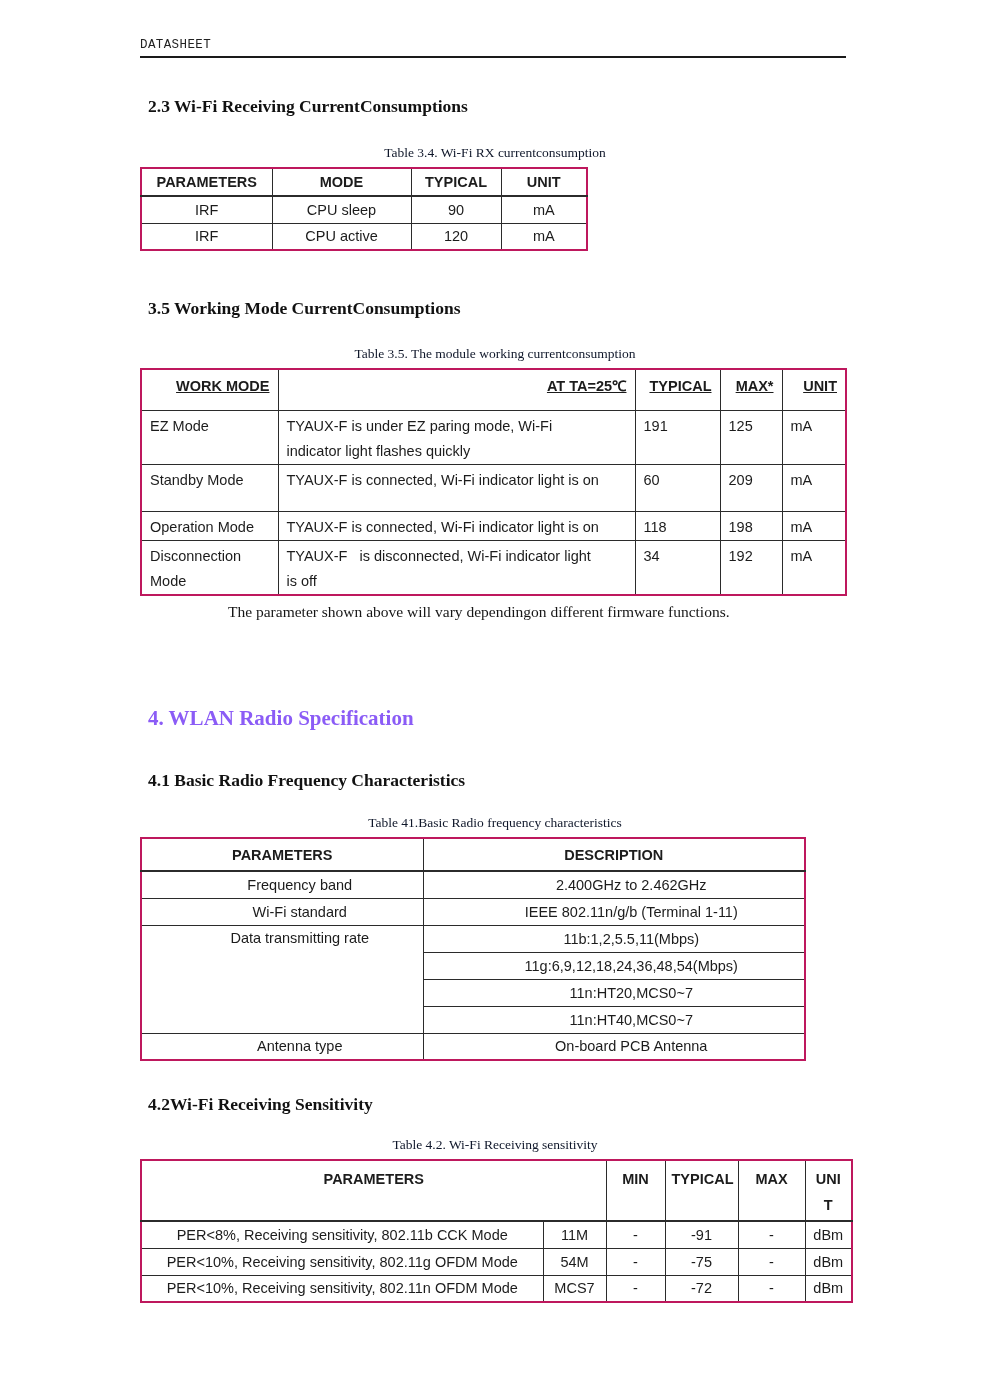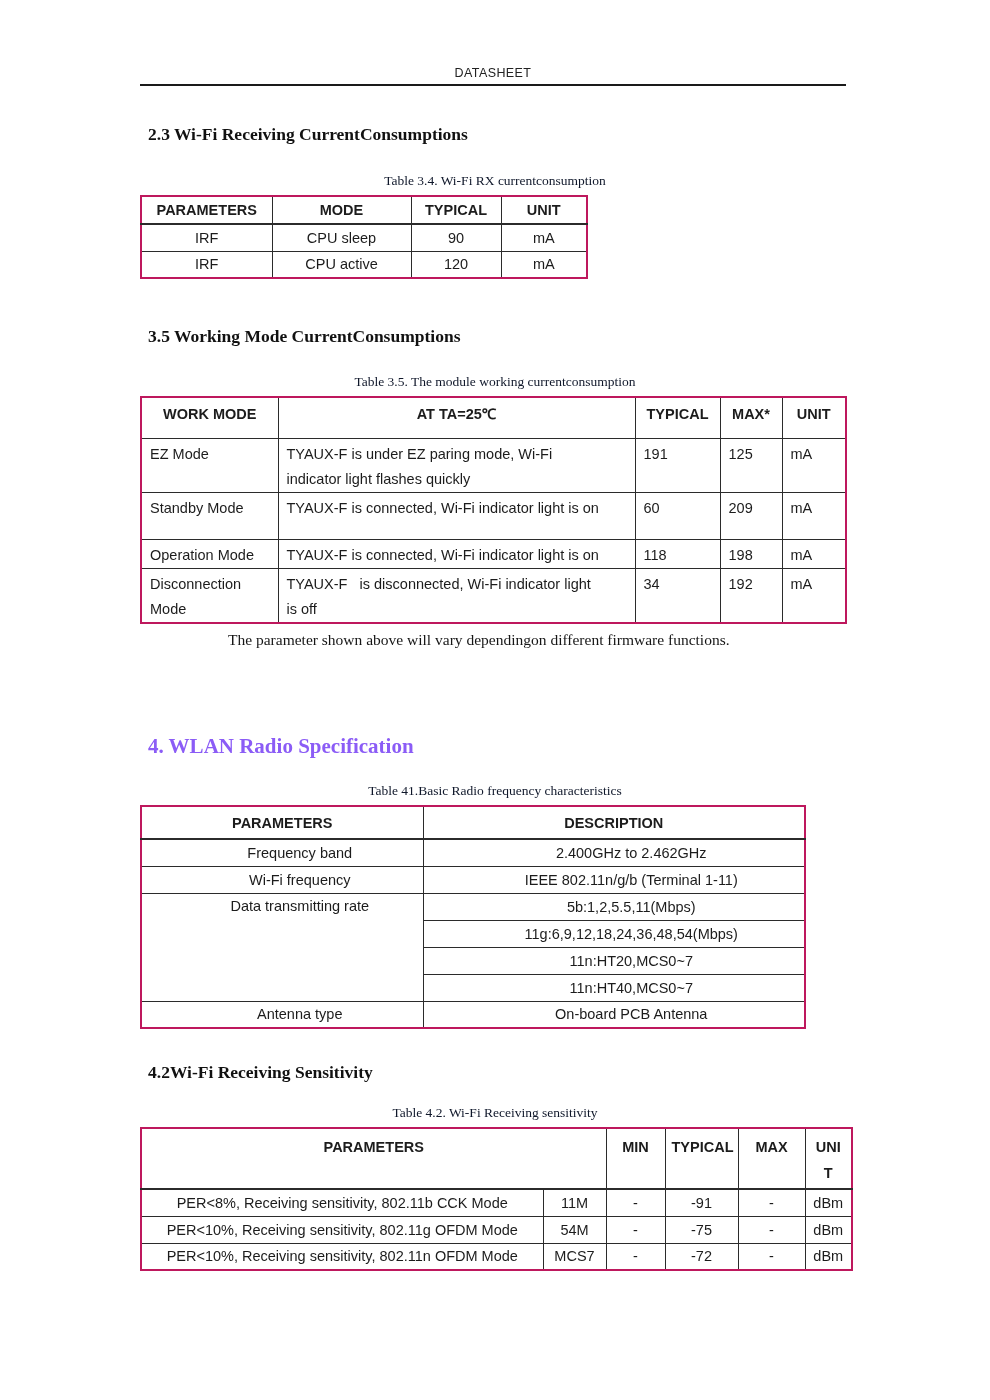--- a/index.html
+++ b/index.html
@@ -10,27 +10,28 @@
     color: #1c1c1c;
     font-family: "Liberation Sans", sans-serif;
     overflow: hidden;
   }
   .page { width: 990px; height: 1400px; position: relative; }
 
   
   .doc-header {
     width: 706px;
     margin-left: 140px;
-    padding-top: 66px;
+    padding-top: 38px;
     padding-bottom: 4px;
-    text-align: center;
+    text-align: left;
     border-bottom: 2px solid #1a1a1a;
     font-size: 12.5px;
     letter-spacing: 0.4px;
     color: #222;
+    font-family: Liberation Mono, monospace;
   }
 
   
   .h-sub {
     margin: 0 0 0 148px;
     font-family: "Liberation Serif", serif;
     font-weight: bold;
     font-size: 17.5px;
     color: #111;
   }
@@ -76,22 +77,22 @@
   .thick-head th { border-bottom: 2px solid #2b2b2b; }
 
   
   .t34 { width: 446px; }
   .t34 th { height: 28px; text-align: center; vertical-align: middle; }
   .t34 td { height: 27px; text-align: center; vertical-align: middle; }
 
   
   .t35 { width: 705px; }
   .t35 th {
-    height: 41px; text-align: center; vertical-align: top;
-    padding: 7px 8px 0 8px; line-height: 18px;
+    height: 41px; text-align: right; vertical-align: top;
+    padding: 7px 8px 0 8px; line-height: 18px; text-decoration: underline;
   }
   .t35 td {
     text-align: left; vertical-align: top;
     padding: 3px 8px 0 8px; line-height: 25px;
   }
   .t35 .prewrap { white-space: pre-wrap; }
   .t35 .r-ez td { height: 53px; }
   .t35 .r-standby td { height: 47px; }
   .t35 .r-op td { height: 27px; }
   .t35 .r-dis td { height: 55px; }
@@ -210,43 +211,44 @@
       <td>192</td>
       <td>mA</td>
     </tr>
   </tbody>
     </table>
 
   <div class="note note-2">The parameter shown above will vary dependingon different firmware functions.</div>
 
   <h1 class="h-main mt-84">4. WLAN Radio Specification</h1>
 
+  <h2 class="h-sub mt-39">4.1 Basic Radio Frequency Characteristics</h2>
   <div class="caption mt-24">Table 41.Basic Radio frequency characteristics</div>
 
   <table class="t41 thick-head">
     <colgroup>
         <col style="width:282px">
         <col style="width:382px">
       </colgroup>
     <tbody>
         <tr>
       <th>PARAMETERS</th>
       <th>DESCRIPTION</th>
     </tr>
     <tr>
       <td>Frequency band</td>
       <td>2.400GHz to 2.462GHz</td>
     </tr>
     <tr>
-      <td>Wi-Fi frequency</td>
+      <td>Wi-Fi standard</td>
       <td>IEEE 802.11n/g/b (Terminal 1-11)</td>
     </tr>
     <tr>
       <td rowspan="4" class="vtop">Data transmitting rate</td>
-      <td>5b:1,2,5.5,11(Mbps)</td>
+      <td>11b:1,2,5.5,11(Mbps)</td>
     </tr>
     <tr>
       <td>11g:6,9,12,18,24,36,48,54(Mbps)</td>
     </tr>
     <tr>
       <td>11n:HT20,MCS0~7</td>
     </tr>
     <tr>
       <td>11n:HT40,MCS0~7</td>
     </tr>

